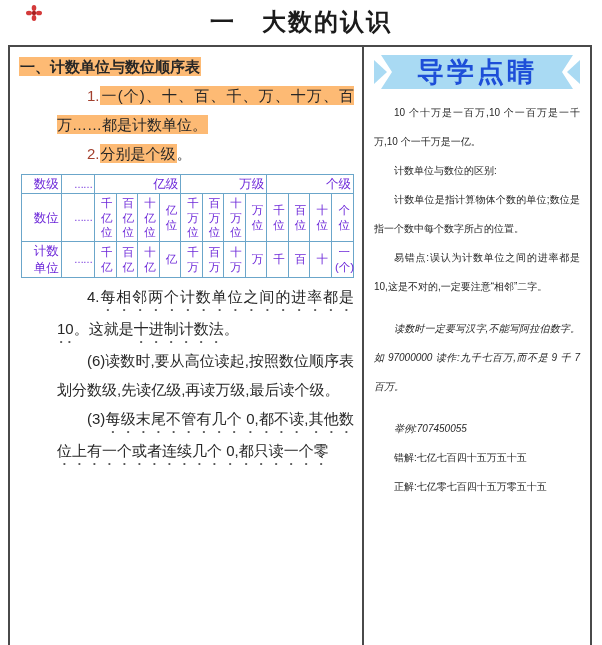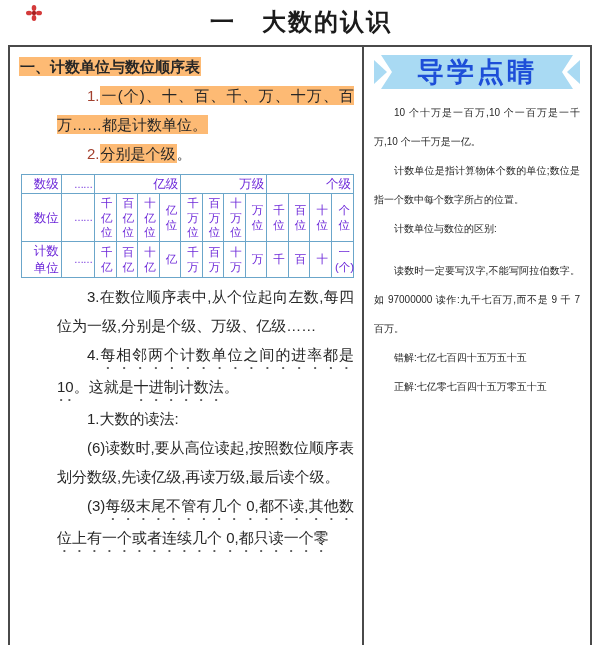--- a/index.html
+++ b/index.html
@@ -46,21 +46,21 @@
     font-size:11.5px;line-height:1.25;padding:2px 3px;
   }
   .banner-wrap{position:relative;width:206px;height:34px;margin:2px auto 9px auto;}
   .banner-wrap svg{position:absolute;left:0;top:0;}
   .banner-text{
     position:absolute;left:0;top:0;width:100%;height:100%;
     display:flex;align-items:center;justify-content:center;
     font-size:27px;font-weight:bold;letter-spacing:3px;color:#1d4ed8;
   }
   .rp{margin:0;font-size:10px;line-height:29px;text-align:justify;text-indent:2em;}
-  .gap{margin-top:13px;}
+  .gap{margin-top:13px;font-style:italic;}
 </style>
 </head>
 <body>
 
 <span class="flower">
   <svg width="16" height="16" viewBox="0 0 16 16">
     <g fill="#d43a3a">
       <ellipse cx="8" cy="3" rx="2.3" ry="3"></ellipse>
       <ellipse cx="8" cy="13" rx="2.3" ry="3"></ellipse>
       <ellipse cx="3" cy="8" rx="3" ry="2.3"></ellipse>
@@ -118,44 +118,44 @@
         <td class="vcell">十万</td>
         <td class="vcell">万</td>
         <td class="vcell">千</td>
         <td class="vcell">百</td>
         <td class="vcell">十</td>
         <td class="vcell">一(个)</td>
       </tr>
     </tbody>
       </table>
 
-    <p class="para indent">3.在数位顺序表中,从个位起向左数,每四位为一级,分别是个级、万级、亿级……</p>
 
     <p class="para indent"><span>4.</span><span class="dots-em">每相邻两个计数单位之间的进率都是 10</span><span>。这就是</span><span class="dots-em">十进制计数法</span><span>。</span></p>
 
 
-    <p class="para indent">1.大数的读法:</p>
 
     <p class="para indent">(6)读数时,要从高位读起,按照数位顺序表划分数级,先读亿级,再读万级,最后读个级。</p>
 
 
     <p class="para indent"><span>(3)</span><span class="dots-em">每级末尾不管有几个 0,都不读,其他数位上有一个或者连续几个 0,都只读一个零</span></p>
   </div>
 
   <div class="col-right">
     <div class="banner-wrap">
       <svg width="206" height="34" viewBox="0 0 206 34">
         <polygon points="0,5 13,17 0,29" fill="#a9daf3"></polygon>
         <polygon points="206,5 193,17 206,29" fill="#a9daf3"></polygon>
         <polygon points="7,0 199,0 188,17 199,34 7,34 18,17" fill="#a9daf3"></polygon>
       </svg>
       <div class="banner-text">导学点睛</div>
     </div>
 
     <p class="rp">10 个十万是一百万,10 个一百万是一千万,10 个一千万是一亿。</p>
+    <p class="rp">计数单位与数位的区别:</p>
     <p class="rp">计数单位是指计算物体个数的单位;数位是指一个数中每个数字所占的位置。</p>
-    <p class="rp">计数单位与数位的区别:</p>
+    <p class="rp">易错点:误认为计数单位之间的进率都是 10,这是不对的,一定要注意“相邻”二字。</p>
     <p class="rp gap">读数时一定要写汉字,不能写阿拉伯数字。如 97000000 读作:九千七百万,而不是 9 千 7 百万。</p>
+    <p class="rp gap">举例:707450055</p>
     <p class="rp">错解:七亿七百四十五万五十五</p>
     <p class="rp">正解:七亿零七百四十五万零五十五</p>
   </div>
 
 </div>
 
 </body></html>

